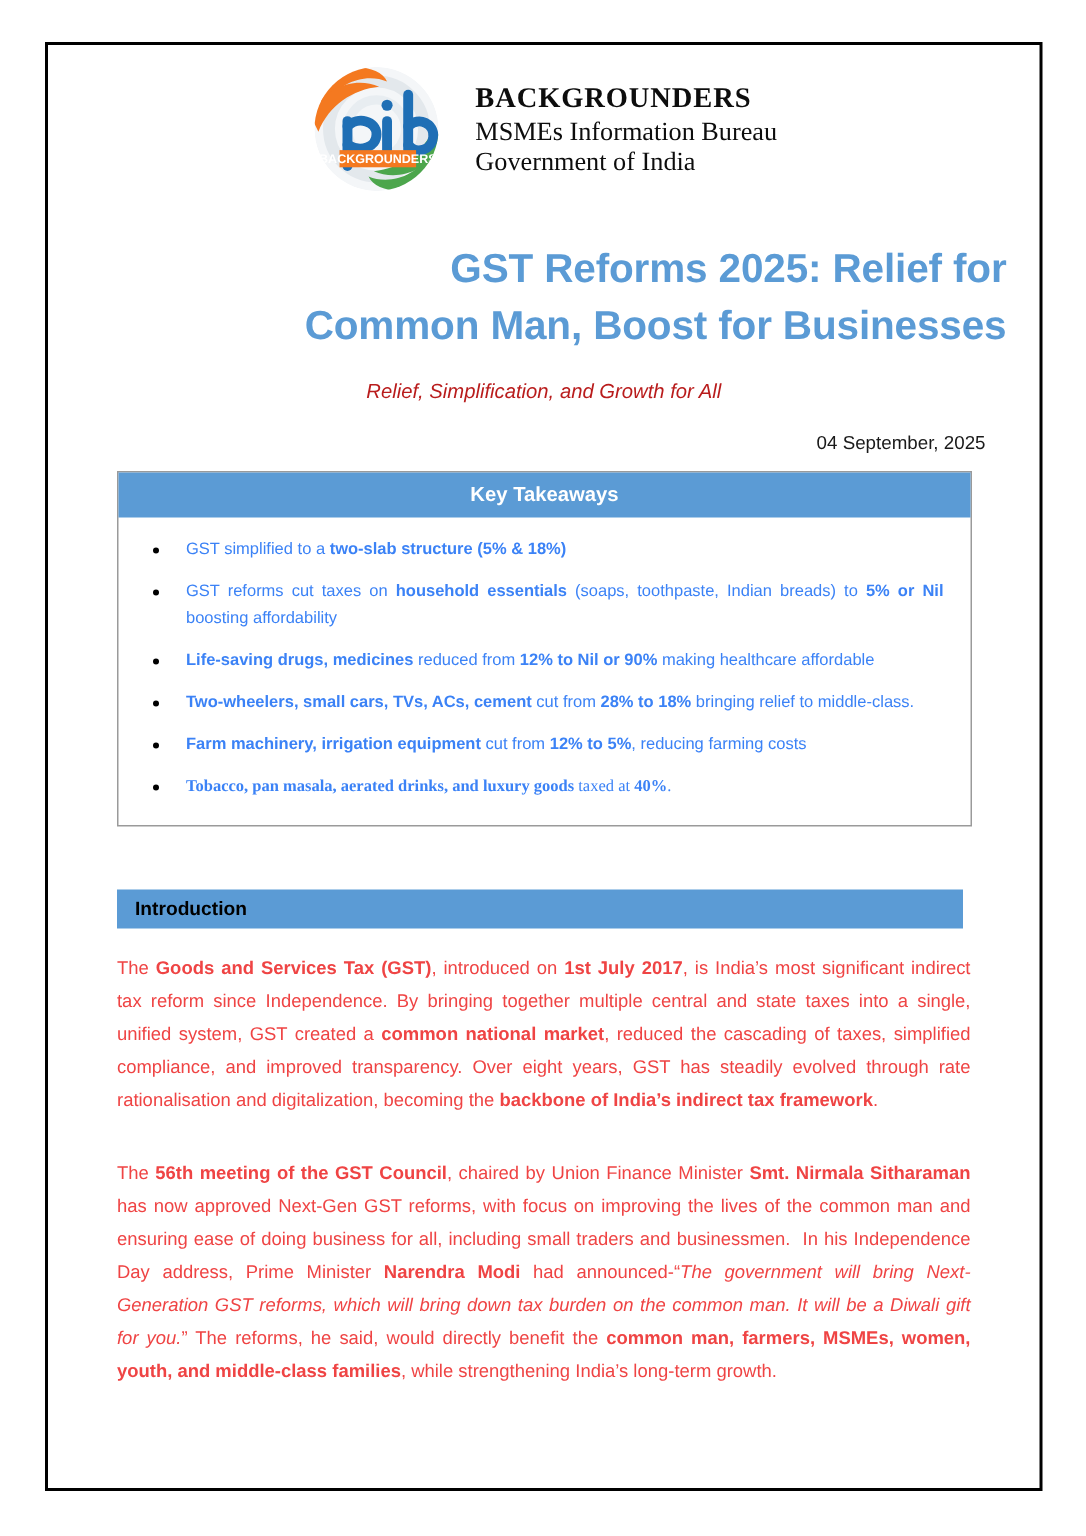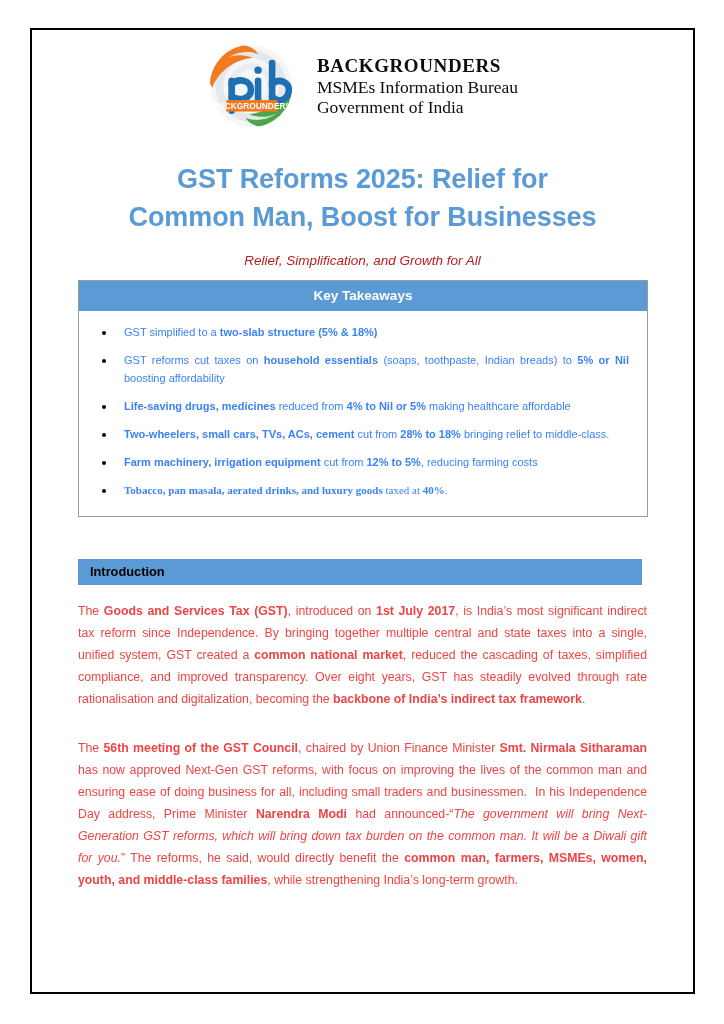--- a/index.html
+++ b/index.html
@@ -67,21 +67,21 @@
     letter-spacing: 0.6px;
   }
   .masthead-sub1, .masthead-sub2 {
     font-size: 17.5px;
     font-weight: normal;
   }
 
   
   .doc-title {
     margin-top: 30px;
-    text-align: center;
+    text-align: right;
     color: #5B9BD5;
     font-size: 27px;
     font-weight: bold;
     line-height: 1.42;
     letter-spacing: -0.1px;
   }
   .doc-subtitle {
     margin-top: 16px;
     text-align: center;
     color: #b91c1c;
@@ -204,35 +204,36 @@
         <div class="masthead-sub1">MSMEs Information Bureau</div>
         <div class="masthead-sub2">Government of India</div>
       </div>
     </div>
 
     <div class="doc-title">
       <div>GST Reforms 2025: Relief for</div>
       <div>Common Man, Boost for Businesses</div>
     </div>
     <div class="doc-subtitle">Relief, Simplification, and Growth for All</div>
+    <div class="doc-date">04 September, 2025</div>
 
     <div class="kt-box">
       <div class="kt-header">Key Takeaways</div>
       <ul class="kt-list">
         <li>
           <span class="dot"></span>
           <span>GST simplified to a <b>two-slab structure (5% &amp; 18%)</b></span>
         </li>
         <li>
           <span class="dot"></span>
           <span>GST reforms cut taxes on <b>household essentials</b> (soaps, toothpaste, Indian breads) to <b>5% or  Nil</b> boosting affordability</span>
         </li>
         <li>
           <span class="dot"></span>
-          <span><b>Life-saving drugs, medicines</b> reduced from <b>4% to Nil or 5%</b> making healthcare affordable</span>
+          <span><b>Life-saving drugs, medicines</b> reduced from <b>12% to Nil or 90%</b> making healthcare affordable</span>
         </li>
         <li>
           <span class="dot"></span>
           <span><b>Two-wheelers, small cars, TVs, ACs, cement</b> cut from <b>28% to 18%</b> bringing relief to middle-class.</span>
         </li>
         <li>
           <span class="dot"></span>
           <span><b>Farm machinery, irrigation equipment</b> cut from <b>12% to 5%</b>, reducing farming costs</span>
         </li>
         <li>

